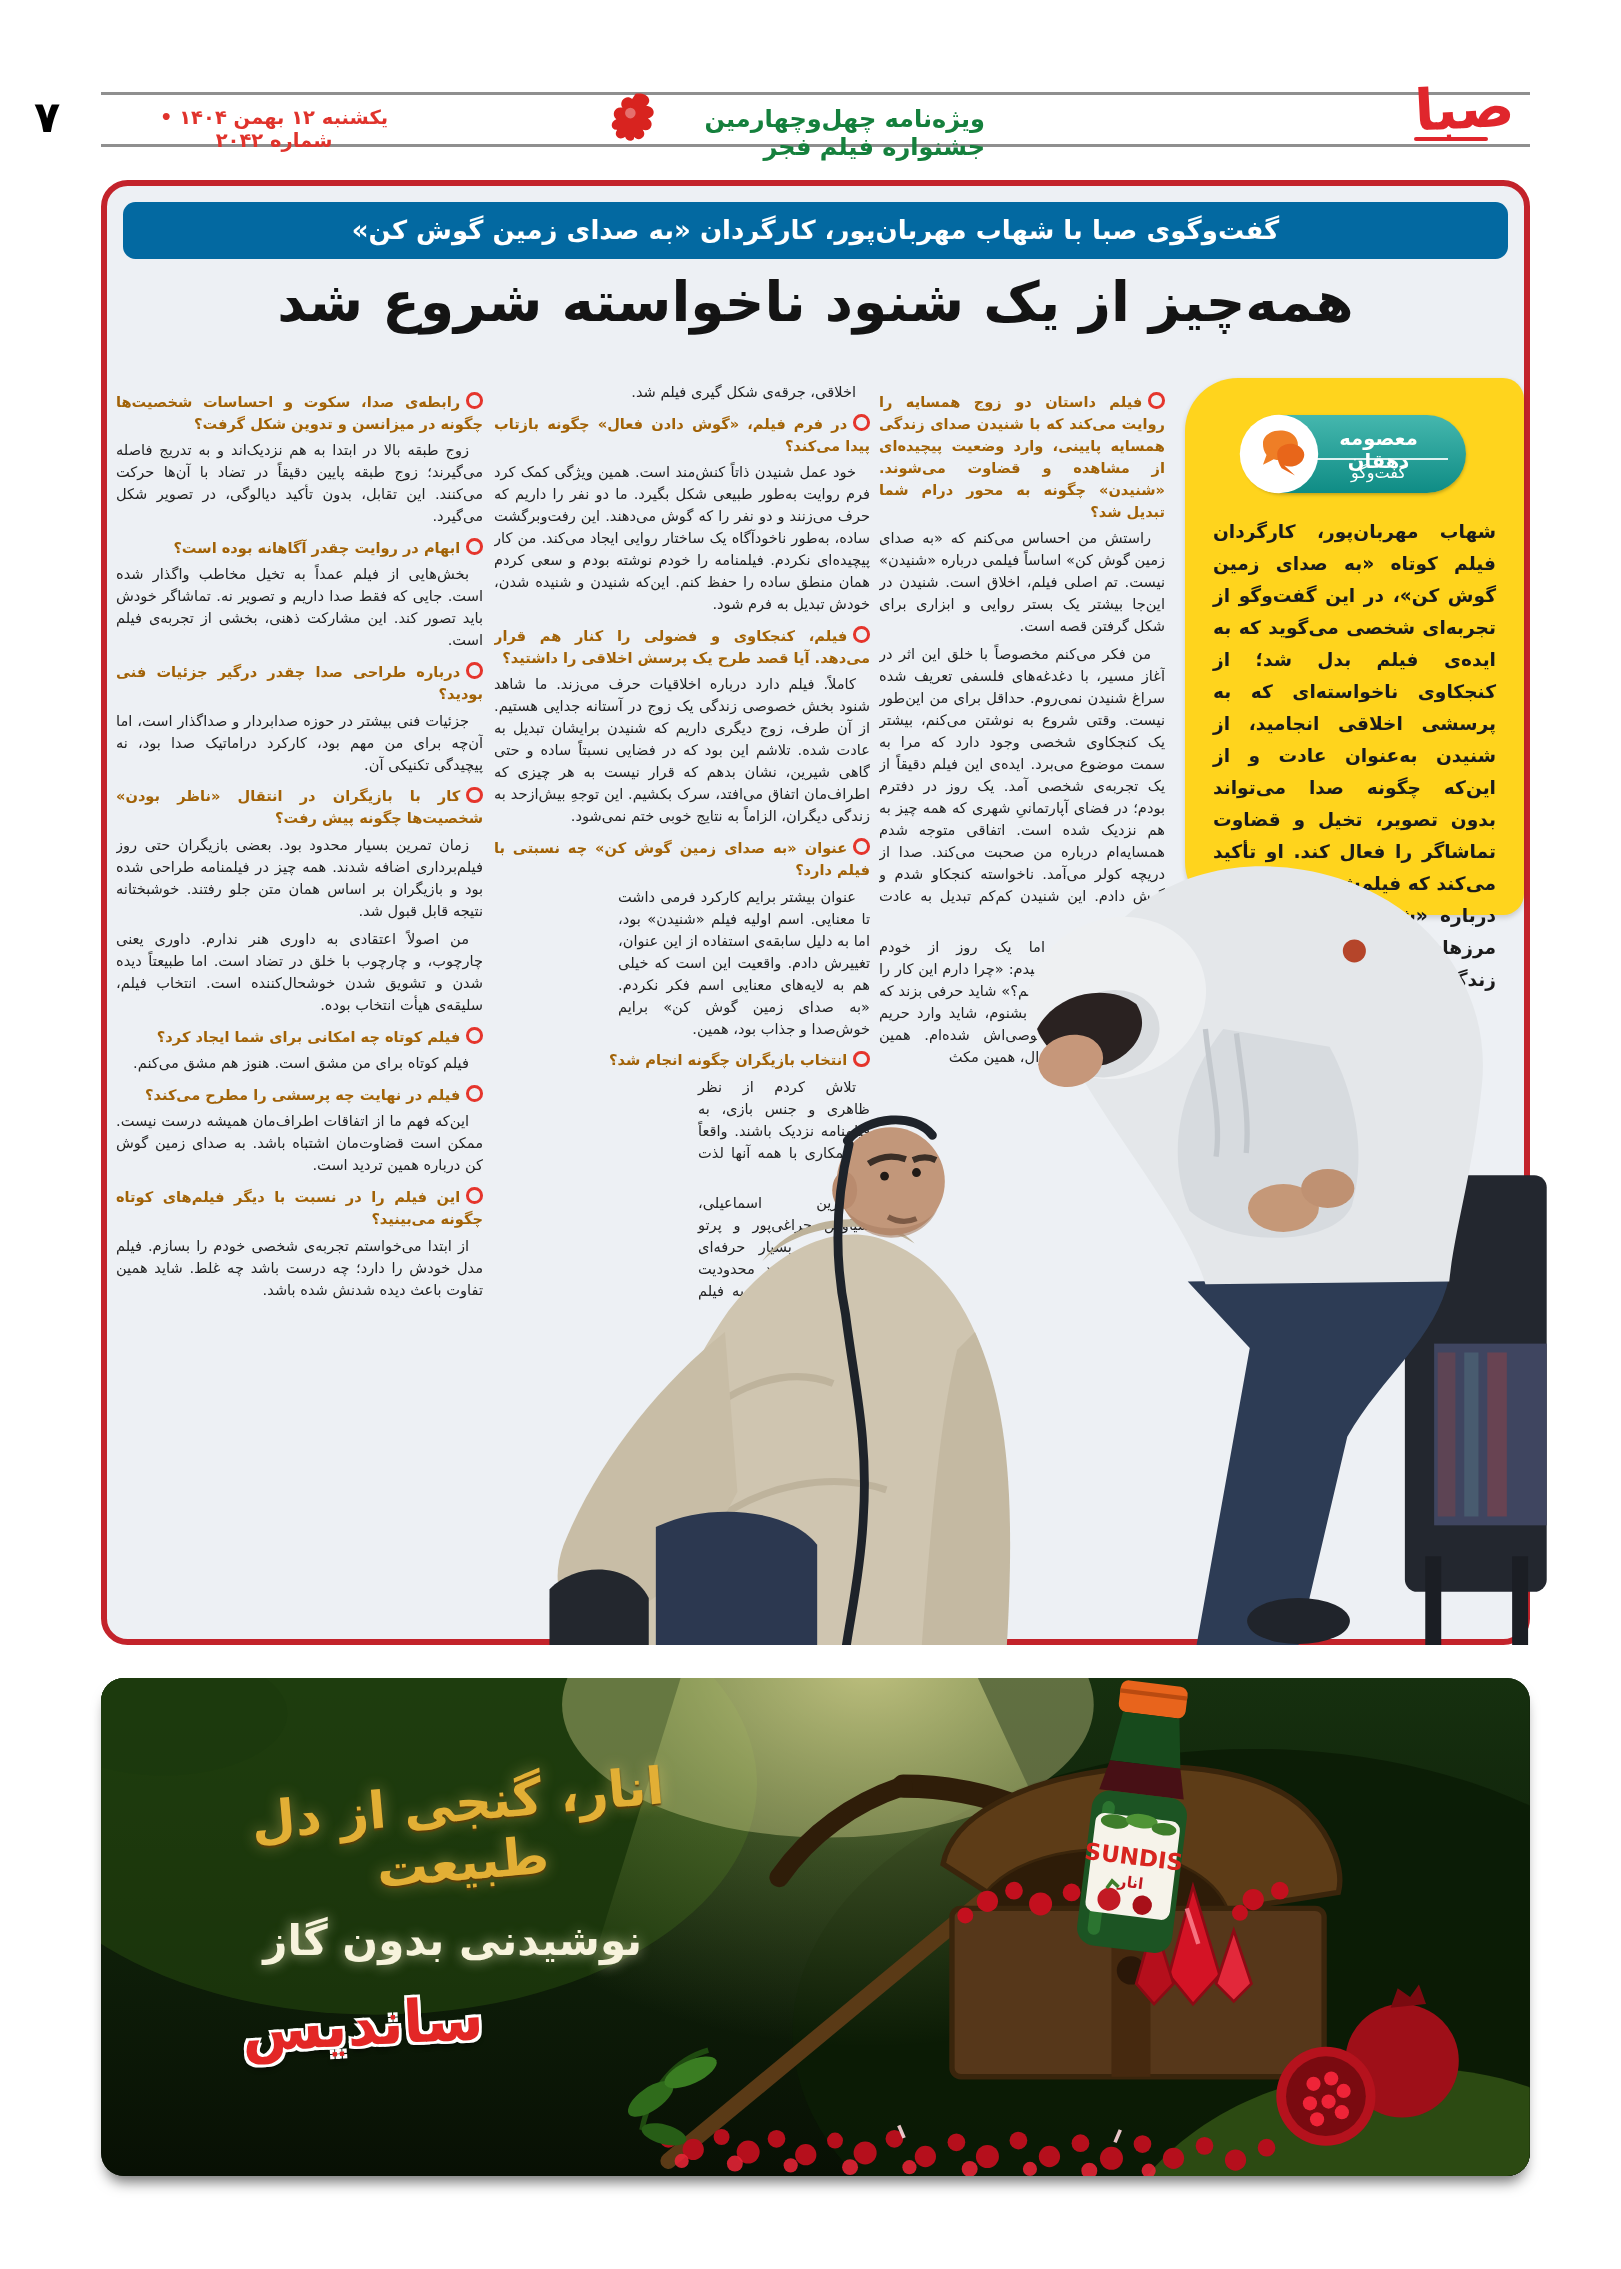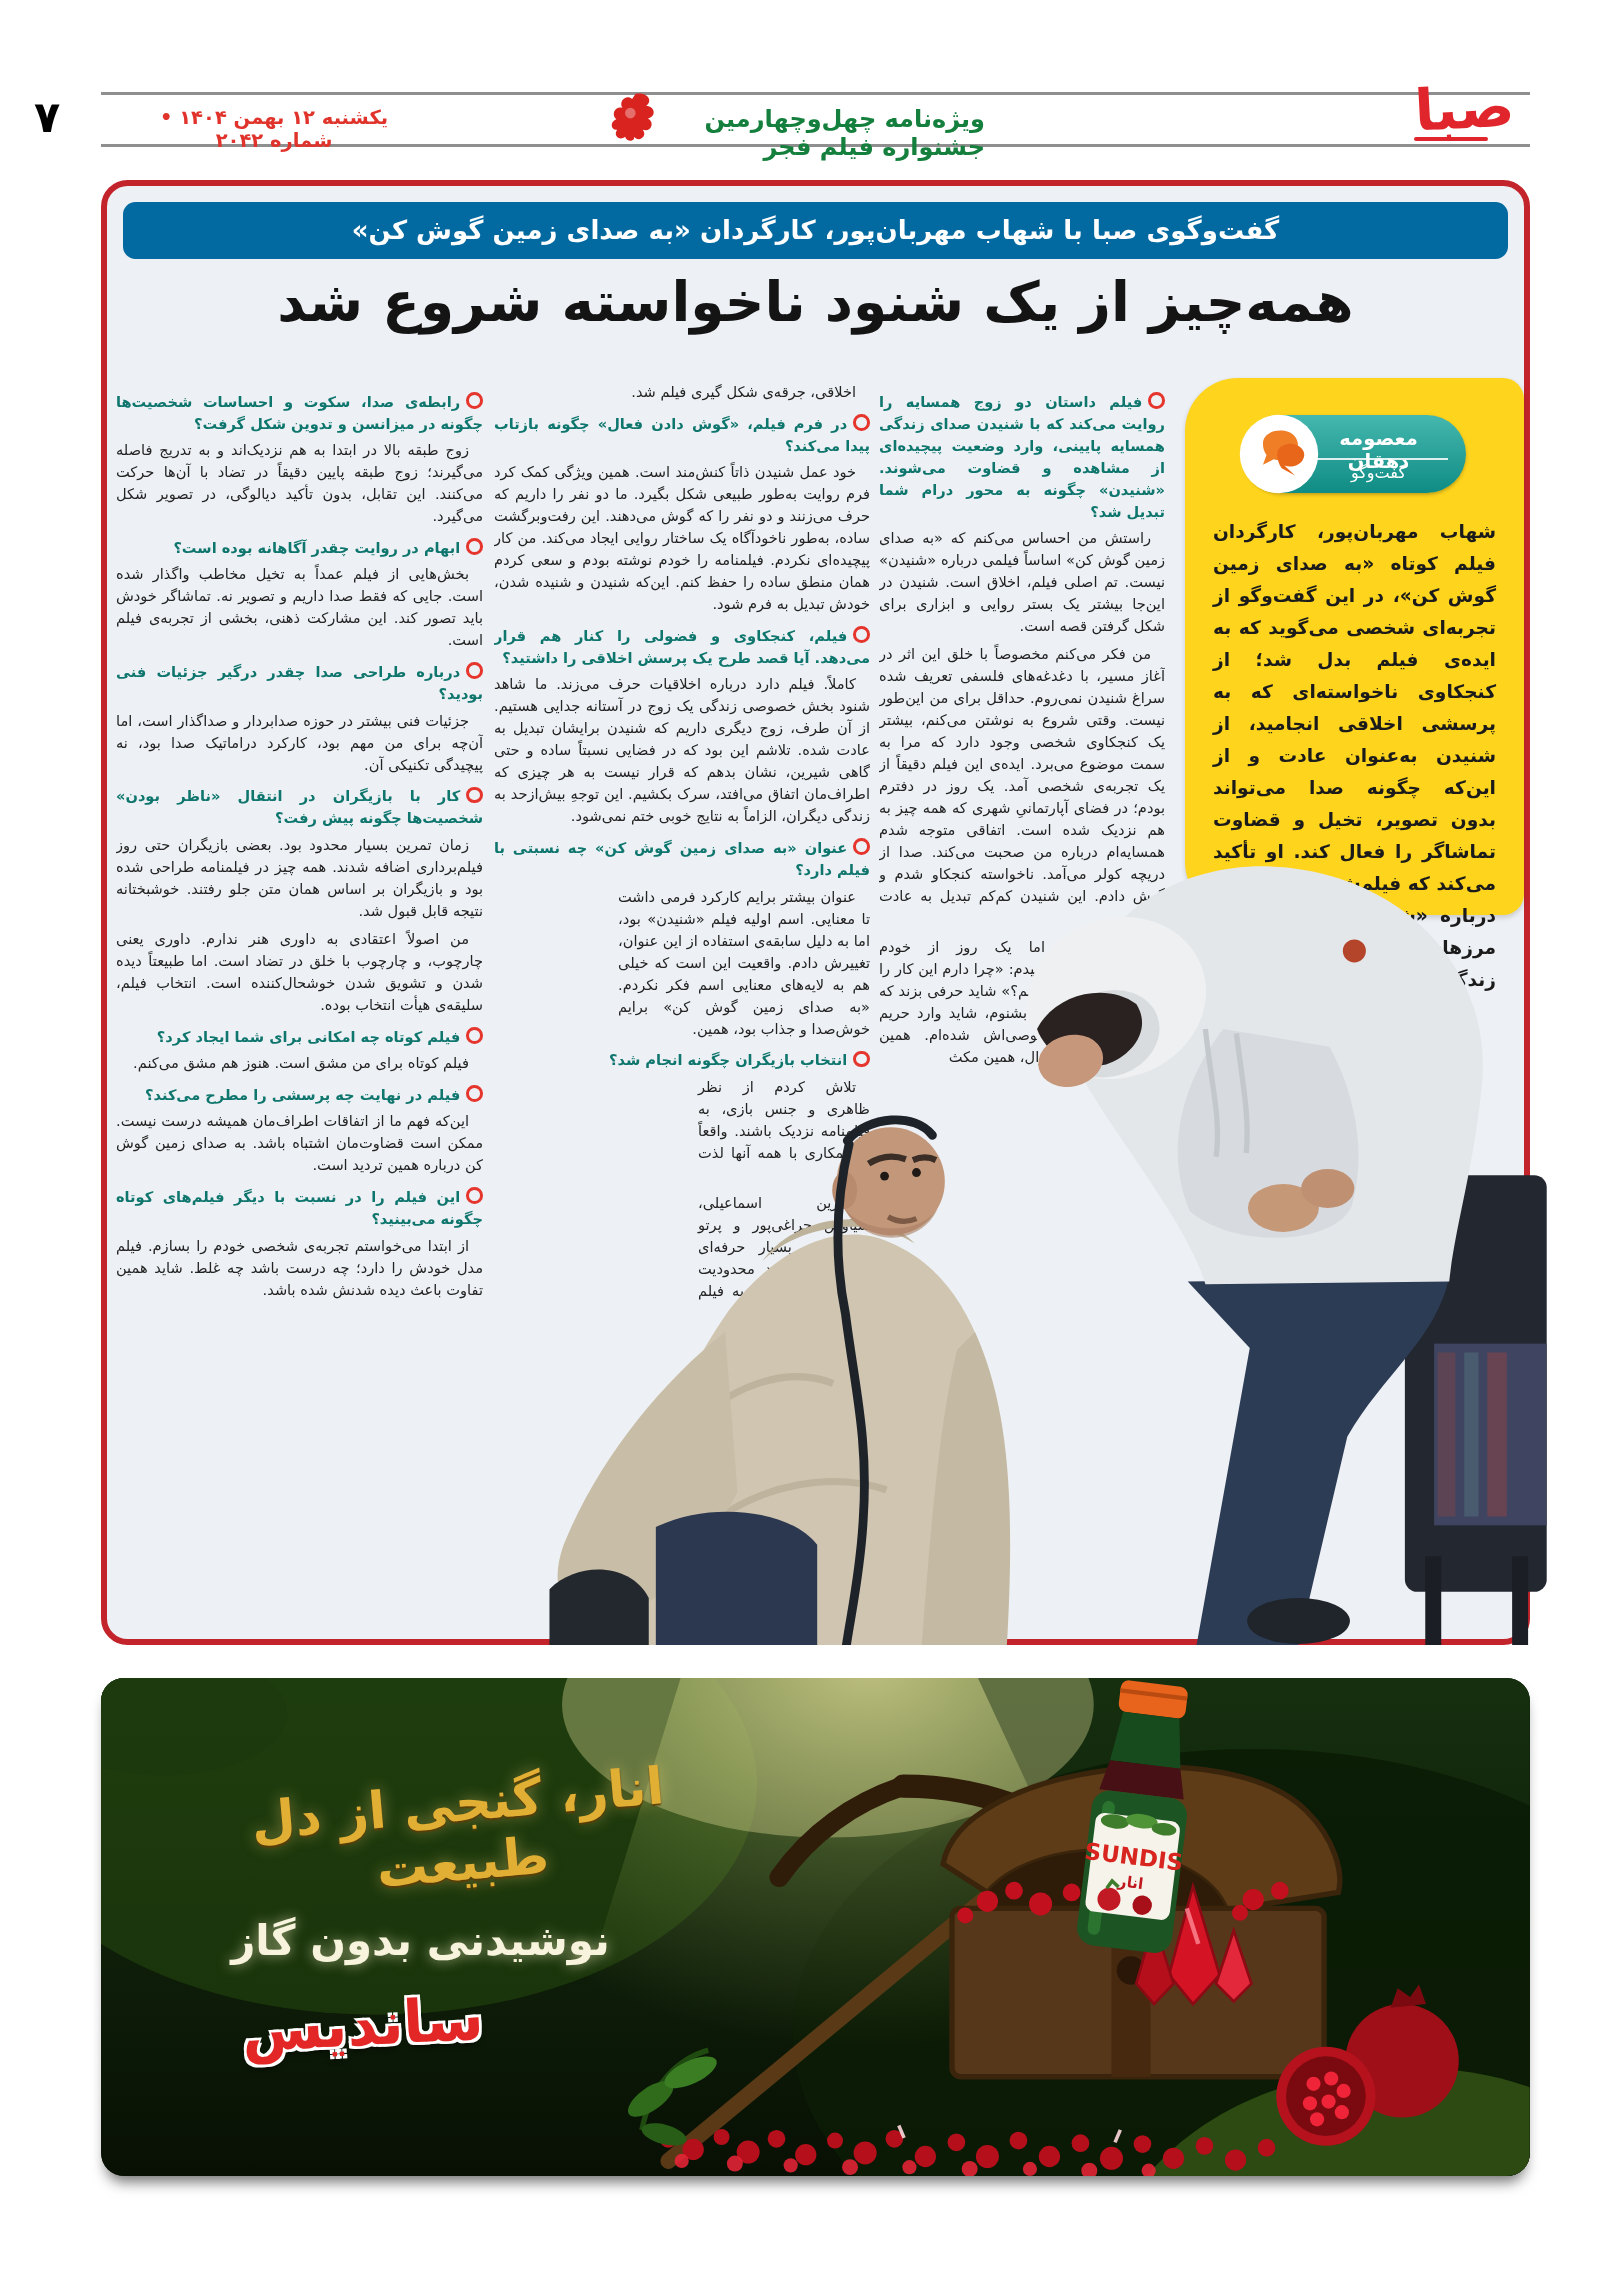--- a/index.html
+++ b/index.html
@@ -28,21 +28,21 @@
             font-size:55px;font-weight:800;color:#141414;direction:rtl;letter-spacing:-0.9px;}
 
   
   .col{position:absolute;direction:rtl;text-align:justify;color:#232323;
        font-size:14.6px;line-height:22px;overflow:hidden;z-index:2;}
   .col-right{left:880px;top:381px;width:286px;height:761px;}
   .col-mid{left:495px;top:381px;width:376px;height:1257px;}
   .col-left{left:117px;top:381px;width:367px;height:1257px;}
   .col p{margin:0 0 6.2px;}
   .col p.a{text-indent:14px;}
-  .col p.q{color:#0f766e;font-weight:800;margin:9.8px 0 4.4px;text-indent:0;}
+  .col p.q{color:#a16207;font-weight:800;margin:9.8px 0 4.4px;text-indent:0;}
   .col p.q::before{content:"";display:inline-block;width:10.6px;height:10.6px;border:3.5px solid #e5352c;
                    border-radius:50%;margin-left:6.2px;vertical-align:-1.8px;}
   .fr{float:left;} 
   .frr{float:right;}
 
   
   .ybox{position:absolute;left:1186px;top:378px;width:339px;height:537px;background:#ffd41d;
         border-radius:53px 21px 21px 53px;z-index:3;box-shadow:0 2.7px 5.3px rgba(0,0,0,.15);}
   .pill{position:relative;margin:37px auto 0;width:223px;height:78px;border-radius:41px;
         background:linear-gradient(#45b7ae,#0f8c85);color:#fff;direction:rtl;
@@ -58,21 +58,21 @@
   
   .photo{position:absolute;left:497px;top:763px;width:1051px;height:882px;z-index:5;pointer-events:none;}
 
   
   .ad{position:absolute;left:102px;top:1678px;width:1429px;height:498px;border-radius:23px;
       overflow:hidden;background:#0c1807;box-shadow:0 10.6px 14px -5.3px rgba(0,0,0,.55);}
   .ad svg{position:absolute;left:0;top:0;}
   .ad-gold{position:absolute;left:102px;top:96px;width:514px;text-align:center;
            font-size:51px;font-weight:800;color:#e2af35;transform:rotate(-5deg);direction:rtl;
            text-shadow:0 1.8px 1.8px #5c3c07,0 0 16px rgba(255,220,120,.45);}
-  .ad-white{position:absolute;left:98px;top:238px;width:443px;text-align:center;
+  .ad-white{position:absolute;left:98px;top:238px;width:443px;text-align:right;
             font-size:42px;font-weight:800;color:#f7f3dc;direction:rtl;
             text-shadow:0 0 12.4px rgba(255,250,200,.6);}
   .ad-brand{position:absolute;left:115px;top:312px;width:293px;text-align:center;
             font-size:59px;font-weight:900;color:#e32726;transform:rotate(-3deg);direction:rtl;
             text-shadow:-2.7px -2.7px 0 #fff,2.7px -2.7px 0 #fff,-2.7px 2.7px 0 #fff,2.7px 2.7px 0 #fff,0 4.4px 5.3px rgba(0,0,0,.6);}
 </style>
 </head>
 <body>
 
 <div class="page">

